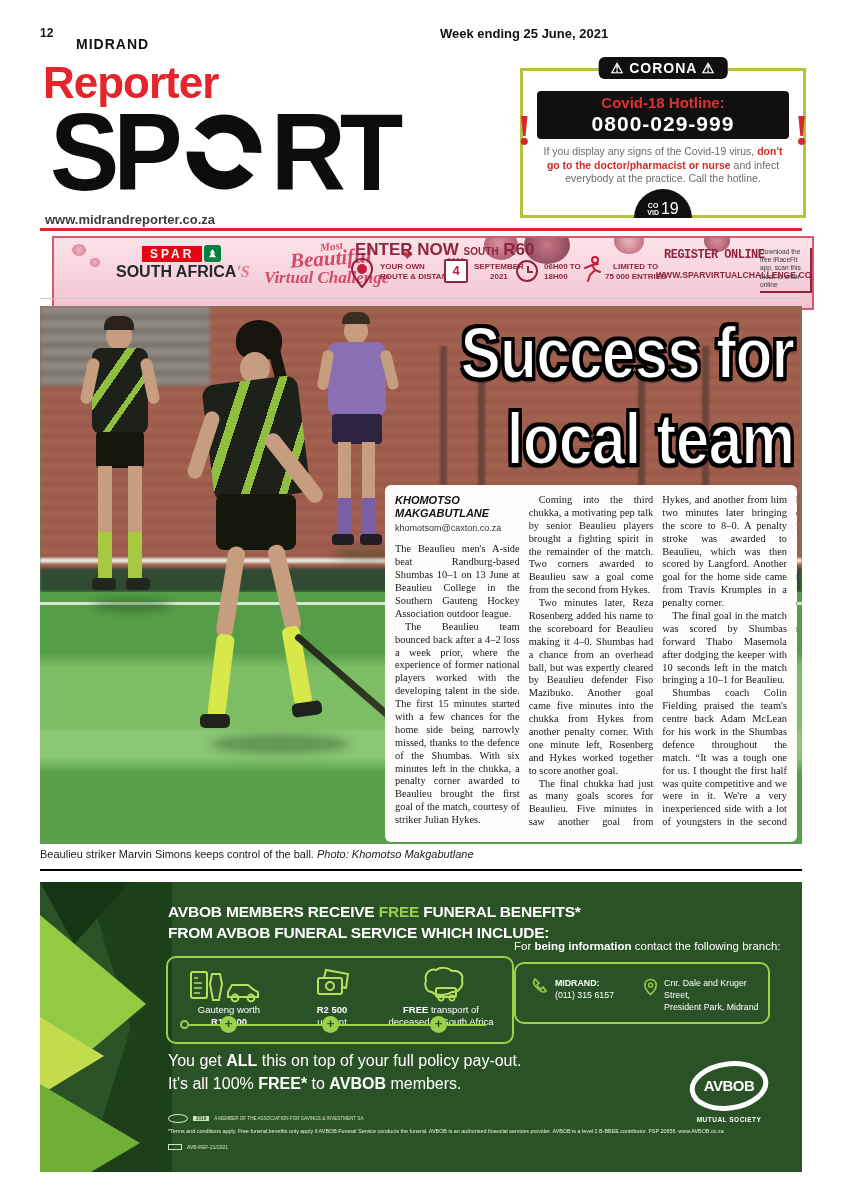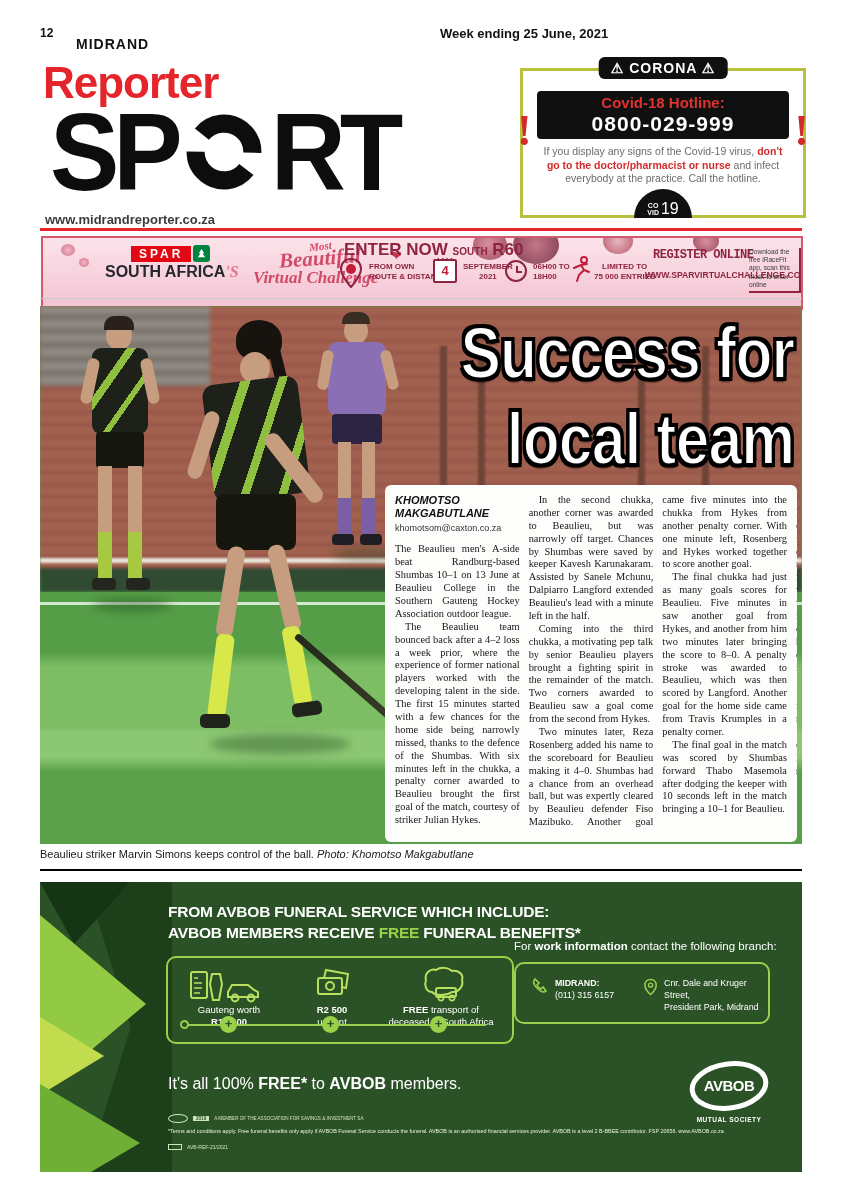--- a/index.html
+++ b/index.html
@@ -31,21 +31,21 @@
   .bang.l { left:-6px; } .bang.r { right:-6px; }
   .covid-dome { position:absolute; left:50%; bottom:-3px; transform:translateX(-50%); width:58px; height:29px; background:#101010;
     border-radius:58px 58px 0 0; display:flex; align-items:flex-end; justify-content:center; gap:2px; padding-bottom:2px; }
   .covid-co { color:#fff; font-size:7px; font-weight:900; line-height:1; text-align:center; }
   .covid-19 { color:#fff; font-size:16px; font-weight:300; line-height:0.9; }
 
   .rule-red { left:40px; top:228px; width:762px; height:3px; background:#e4252b; }
   .rule-gray { left:40px; top:298px; width:762px; height:1px; background:#c9c9c9; }
 
   
-  .banner { left:41px; top:236px; width:762px; height:74px; background:linear-gradient(180deg,#fbe3ea,#f3c3d2);
+  .banner { left:52px; top:236px; width:762px; height:74px; background:linear-gradient(180deg,#fbe3ea,#f3c3d2);
     border:2px solid #d4596f; overflow:hidden; }
   .rose { position:absolute; border-radius:50%; }
   .spar-logo { position:absolute; left:88px; top:7px; display:flex; align-items:center; gap:2px; }
   .spar-red { background:#e30613; color:#fff; font-weight:900; font-size:12px; letter-spacing:3px; padding:1px 8px; }
   .spar-tree { width:17px; height:17px; background:#00833e; border-radius:3px; display:flex; align-items:center; justify-content:center; }
   .sa-text { position:absolute; left:62px; top:25px; font-size:16px; font-weight:900; color:#26262e; letter-spacing:0px; }
   .sa-s { color:#e0748d; font-family:"Liberation Serif", serif; font-style:italic; font-weight:bold; }
   .script { font-family:"Liberation Serif", serif; font-style:italic; color:#d14a66; font-weight:bold; }
   .most { position:absolute; left:266px; top:2px; font-size:11px; transform:rotate(-6deg); }
   .beautiful { position:absolute; left:236px; top:8px; font-size:21px; transform:rotate(-4deg); }
@@ -209,21 +209,21 @@
     <div class="script virtualch">Virtual Challenge</div>
     <div class="heart-deco">❤</div>
 
     <div class="enter-now mar"><span>ENTER NOW </span><span class="small">SOUTH</span><span> R60</span></div>
 
     <svg class="pin-icon" viewBox="0 0 24 30">
       <path d="M12 1 C6 1 2 5 2 11 C2 18 12 29 12 29 C12 29 22 18 22 11 C22 5 18 1 12 1 Z" fill="none" stroke="#8e2440" stroke-width="2"></path>
       <circle cx="12" cy="11" r="5" fill="#c21d3a"></circle>
     </svg>
     <div class="route mar">
-        <div>FROM OWN</div>
+        <div>YOUR OWN</div>
         <div>ROUTE &amp; DISTANCE</div>
       </div>
 
     <div class="cal">4</div>
     <div class="datecol mar">
         <div>SEPTEMBER</div>
         <div>2021</div>
       </div>
 
     <div class="clock"></div>
@@ -315,21 +315,20 @@
       <div>Success for</div>
       <div>local team</div>
     </div>
 
     <div class="artbox">
       <div class="artcols">
         <div class="byline">KHOMOTSO MAKGABUTLANE</div>
         <div class="email">khomotsom@caxton.co.za</div>
         <p class="first">The Beaulieu men's A-side beat Randburg-based Shumbas 10–1 on 13 June at Beaulieu College in the Southern Gauteng Hockey Association outdoor league.</p>
         <p>The Beaulieu team bounced back after a 4–2 loss a week prior, where the experience of former national players worked with the developing talent in the side. The first 15 minutes started with a few chances for the home side being narrowly missed, thanks to the defence of the Shumbas. With six minutes left in the chukka, a penalty corner awarded to Beaulieu brought the first goal of the match, courtesy of striker Julian Hykes.</p>
-        <p>In the second chukka, another corner was awarded to Beaulieu, but was narrowly off target. Chances by Shumbas were saved by keeper Kavesh Karunakaram. Assisted by Sanele Mchunu, Dalpiarro Langford extended Beaulieu's lead with a minute left in the half.</p>
         <p>Coming into the third chukka, a motivating pep talk by senior Beaulieu players brought a fighting spirit in the remainder of the match. Two corners awarded to Beaulieu saw a goal come from the second from Hykes.</p>
         <p>Two minutes later, Reza Rosenberg added his name to the scoreboard for Beaulieu making it 4–0. Shumbas had a chance from an overhead ball, but was expertly cleared by Beaulieu defender Fiso Mazibuko. Another goal came five minutes into the chukka from Hykes from another penalty corner. With one minute left, Rosenberg and Hykes worked together to score another goal.</p>
         <p>The final chukka had just as many goals scores for Beaulieu. Five minutes in saw another goal from Hykes, and another from him two minutes later bringing the score to 8–0. A penalty stroke was awarded to Beaulieu, which was then scored by Langford. Another goal for the home side came from Travis Krumples in a penalty corner.</p>
         <p>The final goal in the match was scored by Shumbas forward Thabo Masemola after dodging the keeper with 10 seconds left in the match bringing a 10–1 for Beaulieu.</p>
         <p>Shumbas coach Colin Fielding praised the team's centre back Adam McLean for his work in the Shumbas defence throughout the match. “It was a tough one for us. I thought the first half was quite competitive and we were in it. We're a very inexperienced side with a lot of youngsters in the second half, which is when the experience for Beaulieu came in.</p>
         <p>“Even though it was a 10–1 loss, we are looking to improve at a game-by-game rate,” he said.</p>
         <p>With the increase in Covid cases in the province, the league has been suspended to start again in July.</p>
       </div>
     </div>
   </div>
@@ -342,22 +341,22 @@
   <div class="abs ad">
     <div class="deco">
       <div class="d1"></div>
         <div class="d4"></div>
         <div class="d2"></div>
         <div class="d3"></div>
         <div class="d5"></div>
     </div>
 
     <div class="ad-head">
+      <div><span>AVBOB MEMBERS RECEIVE </span><span class="freegreen">FREE</span><span> FUNERAL BENEFITS*</span></div>
       <div>FROM AVBOB FUNERAL SERVICE WHICH INCLUDE:</div>
-      <div><span>AVBOB MEMBERS RECEIVE </span><span class="freegreen">FREE</span><span> FUNERAL BENEFITS*</span></div>
     </div>
 
     <div class="bene-box">
       <svg class="abs" style="left:22px;top:12px;" width="72" height="34" viewBox="0 0 72 34">
         <rect x="1" y="2" width="16" height="26" rx="2" fill="none" stroke="#b8e05e" stroke-width="2"></rect>
         <path d="M4 8 h4 M4 13 h8 M4 18 h8 M4 23 h6" stroke="#b8e05e" stroke-width="1.6"></path>
         <path d="M22 4 L30 4 L32 14 L29 30 L23 30 L20 14 Z" fill="none" stroke="#b8e05e" stroke-width="2"></path>
         <path d="M38 22 L42 15 L58 15 L64 20 L68 22 L68 27 L38 27 Z" fill="none" stroke="#b8e05e" stroke-width="2"></path>
         <circle cx="45" cy="28" r="3.4" fill="none" stroke="#b8e05e" stroke-width="2"></circle>
         <circle cx="61" cy="28" r="3.4" fill="none" stroke="#b8e05e" stroke-width="2"></circle>
@@ -389,21 +388,21 @@
       </div>
 
       <div class="tl-line"></div>
       <div class="tl-dot" style="left:12px;"></div>
       <div class="tl-plus" style="left:52px;">+</div>
       <div class="tl-plus" style="left:154px;">+</div>
       <div class="tl-plus" style="left:262px;">+</div>
     </div>
 
     <div class="info-label">
-      <span>For </span><b>work information</b><span> contact the following branch:</span>
+      <span>For </span><b>being information</b><span> contact the following branch:</span>
     </div>
 
     <div class="contact-box">
       <div class="contact-item" style="left:16px;">
         <svg width="16" height="16" viewBox="0 0 16 16">
           <path d="M3 1 C1 3 1 6 5 10 C9 14 12 15 14 13 L11 9 L9 11 C7 10 6 9 5 7 L7 5 Z" fill="none" stroke="#9ad14a" stroke-width="1.6"></path>
         </svg>
         <div>
           <div style="font-weight:900;">MIDRAND:</div>
           <div>(011) 315 6157</div>
@@ -414,20 +413,23 @@
           <path d="M7 1 C3.5 1 1 3.5 1 7 C1 11.5 7 17 7 17 C7 17 13 11.5 13 7 C13 3.5 10.5 1 7 1 Z" fill="none" stroke="#9ad14a" stroke-width="1.6"></path>
           <circle cx="7" cy="7" r="2.2" fill="none" stroke="#9ad14a" stroke-width="1.4"></circle>
         </svg>
         <div>
           <div>Cnr. Dale and Kruger Street,</div>
           <div>President Park, Midrand</div>
         </div>
       </div>
     </div>
 
+    <div class="payoff" style="top:168px;">
+      <span>You get </span><b>ALL</b><span> this on top of your full policy pay-out.</span>
+    </div>
     <div class="payoff" style="top:191px;">
       <span>It's all 100% </span><b>FREE*</b><span> to </span><b>AVBOB</b><span> members.</span>
     </div>
 
     <div class="member-row">
       <div class="asisa"></div>
       <div class="yearbadge">2019</div>
       <div>A MEMBER OF THE ASSOCIATION FOR SAVINGS &amp; INVESTMENT SA</div>
     </div>
     <div class="terms">*Terms and conditions apply. Free funeral benefits only apply if AVBOB Funeral Service conducts the funeral. AVBOB is an authorised financial services provider. AVBOB is a level 2 B-BBEE contributor. FSP 20656. www.AVBOB.co.za</div>

